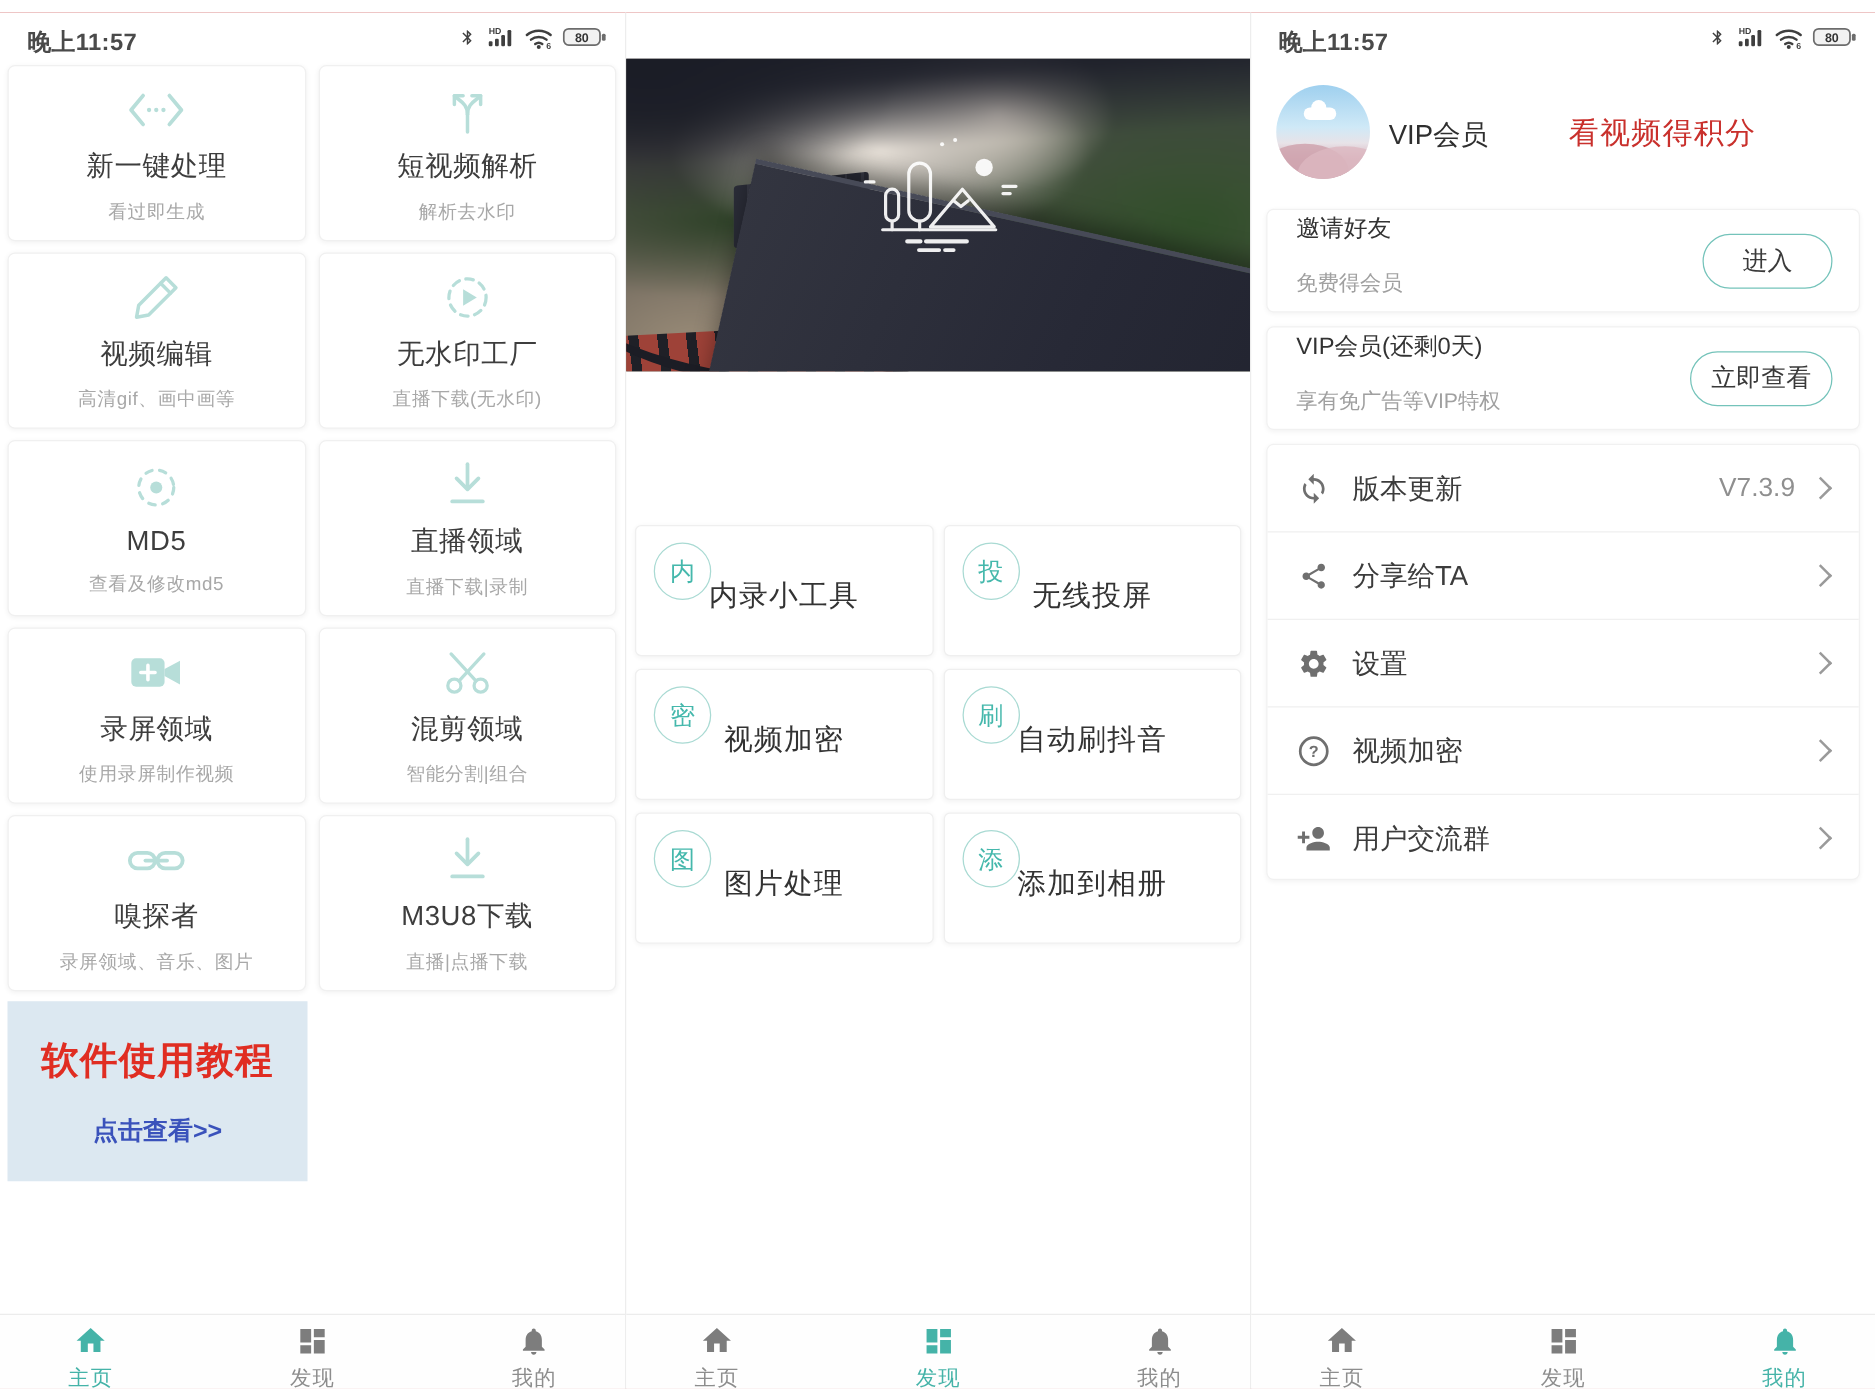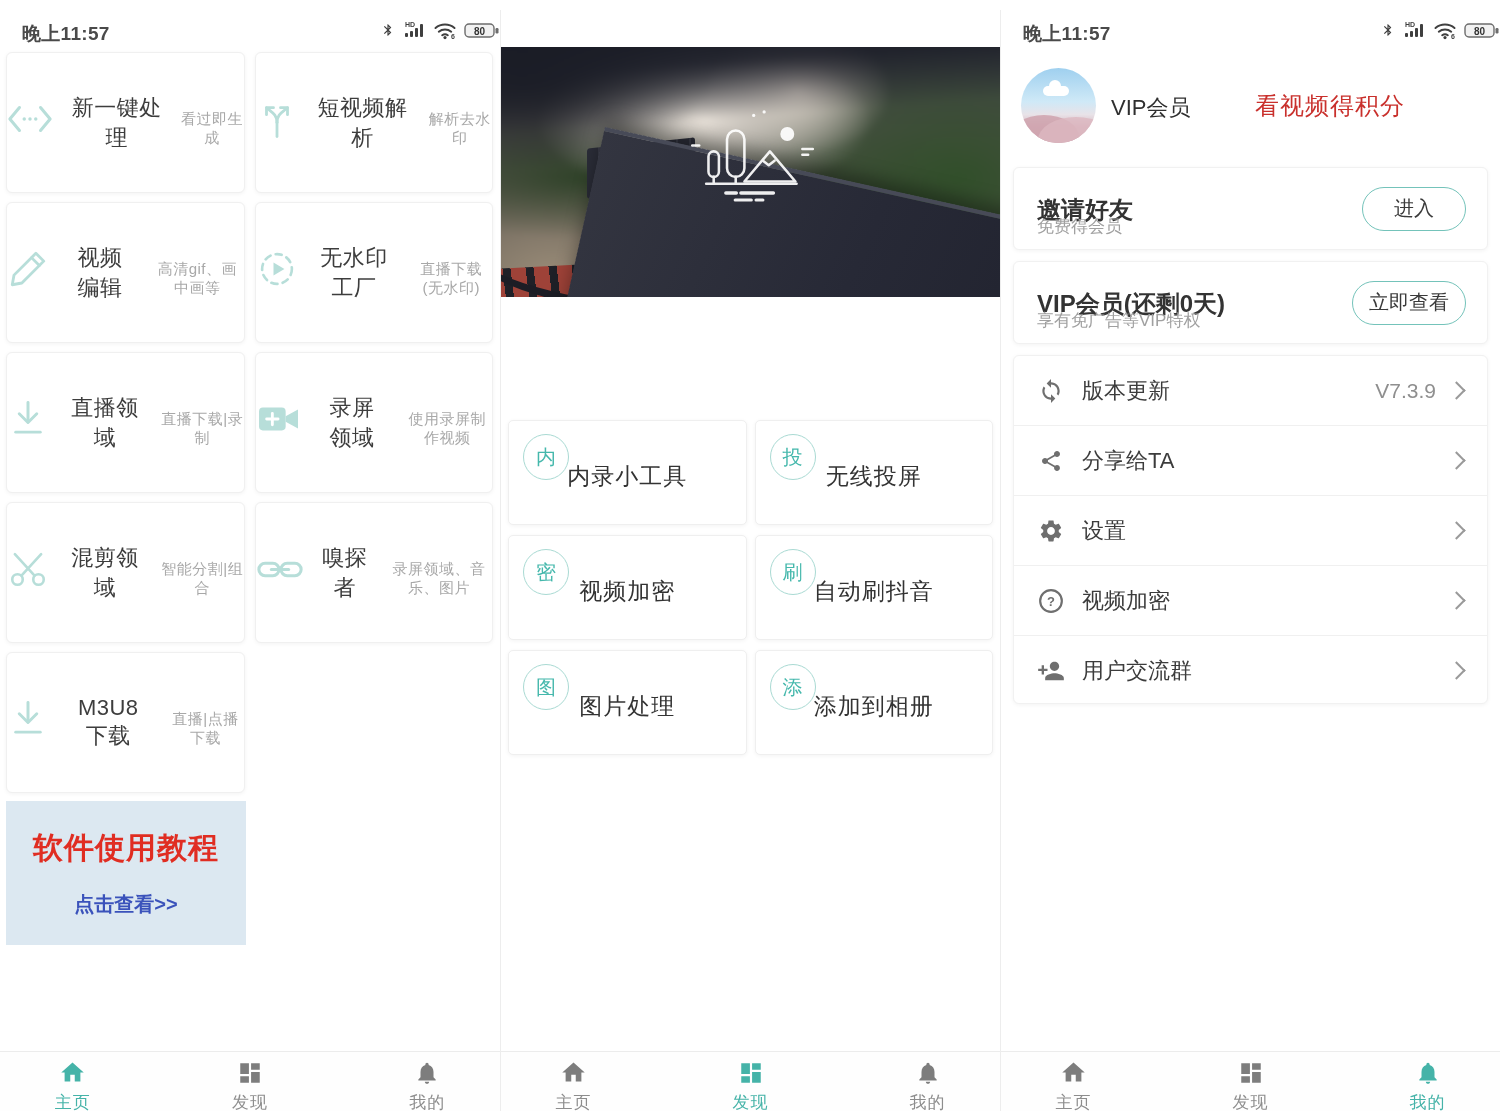--- a/index.html
+++ b/index.html
@@ -4,26 +4,26 @@
 <style>
   html,body{margin:0;padding:0;background:#fff;width:1500px;height:1111px;overflow:hidden;
     font-family:"Liberation Sans","DejaVu Sans",sans-serif;-webkit-font-smoothing:antialiased;}
   .screen{position:relative;width:1500px;height:1111px;background:#b91c1c;display:flex;margin-top:10px;}
   .panel{position:relative;width:500px;height:1111px;background:#fff;flex:0 0 500px;}
   .panel+.panel{border-left:1px solid #ededed;box-sizing:border-box;}
 
   
   .statusbar{position:absolute;top:0;left:0;right:0;height:42px;}
   .sb-time{position:absolute;left:22px;top:11px;font-size:19px;font-weight:600;color:#4a4a4a;letter-spacing:.3px;}
-  .sb-icons{position:absolute;right:0;top:10px;display:flex;align-items:flex-end;gap:7px;color:#3f3f3f;}
+  .sb-icons{position:absolute;right:14px;top:10px;display:flex;align-items:center;gap:7px;color:#3f3f3f;}
 
   
   .grid{position:absolute;left:6px;right:7px;top:42px;display:grid;grid-template-columns:1fr 1fr;gap:9px 10px;grid-auto-rows:141px;}
   .card{background:#fff;border:1px solid #f0f0f0;border-radius:6px;box-shadow:0 1px 4px rgba(0,0,0,.05);
-    display:flex;flex-direction:row;align-items:center;justify-content:center;text-align:center;cursor:pointer;gap:18px;}
+    display:flex;flex-direction:column;align-items:center;justify-content:center;text-align:center;cursor:pointer;}
   .card-icon{height:44px;display:flex;align-items:center;justify-content:center;margin-bottom:8px;}
   .card-title{font-size:22px;color:#3d3d3d;font-weight:500;letter-spacing:.5px;}
   .card-sub{font-size:15px;color:#a8a8a8;margin-top:12px;letter-spacing:.5px;}
 
   .tutorial{position:absolute;left:6px;top:791px;width:240px;height:144px;background:#dce8f1;
     display:flex;flex-direction:column;align-items:center;justify-content:center;cursor:pointer;}
   .tut-title{font-size:30px;font-weight:700;color:#e02d22;letter-spacing:1px;}
   .tut-link{font-size:20px;font-weight:600;color:#3a52bb;margin-top:22px;}
 
   
@@ -65,21 +65,21 @@
   .avatar{position:absolute;left:20px;top:8px;width:75px;height:75px;border-radius:50%;overflow:hidden;
     background:linear-gradient(180deg,#9fd0ef 0%,#cfe9f7 45%,#e8e3e8 62%,#d9b6c0 78%,#cfa9b4 100%);}
   .avatar .cloud{position:absolute;left:22px;top:18px;width:26px;height:10px;background:#fff;border-radius:8px;}
   .avatar .cloud:before{content:"";position:absolute;left:6px;top:-6px;width:12px;height:12px;background:#fff;border-radius:50%;}
   .avatar .mtn{position:absolute;left:-12px;bottom:-16px;width:70px;height:44px;background:#cfa3ae;border-radius:50% 50% 0 0;opacity:.85;}
   .avatar .mtn2{position:absolute;right:-18px;bottom:-20px;width:76px;height:46px;background:#dcb8c0;border-radius:50% 50% 0 0;opacity:.8;}
   .vip-name{position:absolute;left:110px;top:33px;font-size:22px;color:#2f2f2f;}
   .points-link{position:absolute;right:95px;top:30px;font-size:24px;font-weight:500;color:#c9302c;cursor:pointer;letter-spacing:1px;}
 
   .pcard{position:absolute;left:12px;right:12px;background:#fff;border:1px solid #f1f1f1;border-radius:6px;box-shadow:0 1px 4px rgba(0,0,0,.05);}
-  .pcard .pc-title{position:absolute;left:23px;top:26px;font-size:24px;color:#333;font-weight:700;}
+  .pcard .pc-title{position:absolute;left:23px;top:2px;font-size:19px;color:#333;font-weight:400;}
   .pcard .pc-sub{position:absolute;left:23px;top:47px;font-size:17px;color:#a0a0a0;}
   .pill-btn{position:absolute;right:21px;top:50%;transform:translateY(-50%);min-width:104px;height:44px;border:1.5px solid #74c3ba;
     border-radius:23px;background:#fff;display:flex;align-items:center;justify-content:center;font-size:20px;color:#3a3a3a;cursor:pointer;box-sizing:border-box;padding:0 16px;}
   #invite-card{top:157px;height:81px;}
   #vip-card{top:251px;height:81px;}
   #menu-card{top:345px;height:347px;}
   .menu-row{position:relative;height:69px;display:flex;align-items:center;cursor:pointer;}
   .menu-row+.menu-row{border-top:1px solid #f0f0f0;}
   .menu-icon{width:30px;height:30px;margin-left:22px;display:flex;align-items:center;justify-content:center;color:#6f6f6f;}
   .menu-label{margin-left:16px;font-size:22px;color:#3c3c3c;}
@@ -177,20 +177,30 @@
       </div>
       <div class="card">
         <div class="card-icon">
             <svg width="42" height="42" viewBox="0 0 48 48" fill="none" stroke="#b7ded9" stroke-width="3" stroke-linecap="round">
               <circle cx="24" cy="24" r="17" stroke-dasharray="7 6"></circle>
               <path d="M20 16.5 l12.5 7.5 -12.5 7.5 z" fill="#b7ded9" stroke="none"></path>
             </svg>
           </div>
         <div class="card-title">无水印工厂</div>
         <div class="card-sub">直播下载(无水印)</div>
+      </div>
+      <div class="card">
+        <div class="card-icon">
+            <svg width="42" height="42" viewBox="0 0 48 48" fill="none" stroke="#b7ded9" stroke-width="3" stroke-linecap="round">
+              <circle cx="24" cy="24" r="16" stroke-dasharray="6 7"></circle>
+              <circle cx="24" cy="24" r="5.5" fill="#b7ded9" stroke="none"></circle>
+            </svg>
+          </div>
+        <div class="card-title">MD5</div>
+        <div class="card-sub">查看及修改md5</div>
       </div>
       <div class="card">
         <div class="card-icon">
             <svg width="42" height="42" viewBox="0 0 48 48" fill="none" stroke="#b7ded9" stroke-width="3.4" stroke-linecap="round" stroke-linejoin="round">
               <path d="M24 5 V27"></path>
               <path d="M14 18 l10 10 10 -10"></path>
               <path d="M10 39 H38"></path>
             </svg>
           </div>
         <div class="card-title">直播领域</div>

